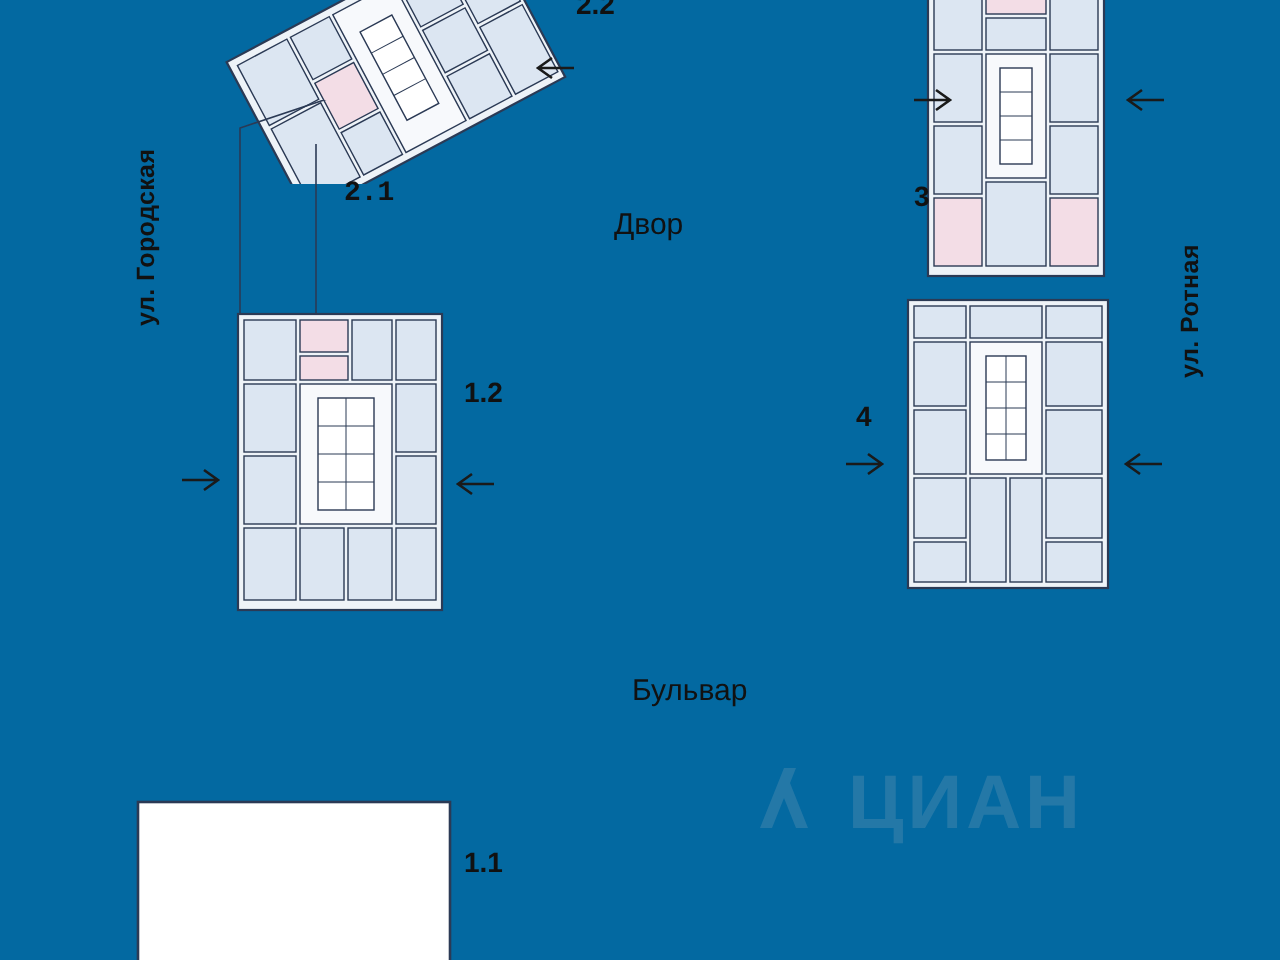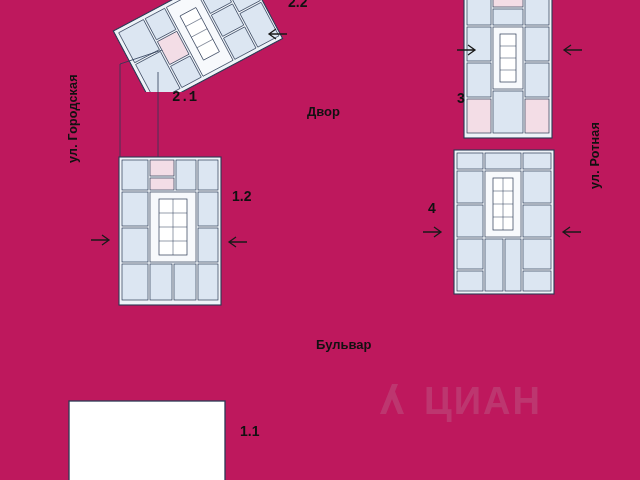--- a/index.html
+++ b/index.html
@@ -4,21 +4,21 @@
 <style>
   html, body {
     margin: 0;
     padding: 0;
     background: #ffffff;
   }
   #root {
     position: relative;
     width: 640px;
     height: 480px;
-    background: #be185d;
+    background: #0369a1;
     overflow: hidden;
     font-family: "Liberation Sans", sans-serif;
   }
   .label {
     position: absolute;
     color: #1a1a1a;
     font-weight: bold;
     white-space: nowrap;
   }
   .vert-left {
@@ -34,22 +34,22 @@
     font-weight: bold;
     color: #111111;
   }
   .street {
     font-size: 12.5px;
     font-weight: bold;
     color: #111111;
     letter-spacing: 0.2px;
   }
   .area-name {
-    font-size: 13px;
-    font-weight: bold;
+    font-size: 15px;
+    font-weight: normal;
     color: #111111;
   }
   .arrow {
     position: absolute;
     width: 22px;
     height: 12px;
   }
   .watermark {
     position: absolute;
     left: 372px;
@@ -199,21 +199,21 @@
   <svg class="arrow" style="left:422px; top:226px;" viewBox="0 0 22 12">
     <path d="M 1 6 L 18 6 M 12 1 L 19 6 L 12 11" fill="none" stroke="#1a1a1a" stroke-width="1.3"></path>
   </svg>
   <svg class="arrow" style="left:560px; top:226px;" viewBox="0 0 22 12">
     <path d="M 21 6 L 4 6 M 10 1 L 3 6 L 10 11" fill="none" stroke="#1a1a1a" stroke-width="1.3"></path>
   </svg>
 
   <div class="label bld-num" style="left:288px; top:-6px;">2.2</div>
   <div class="label bld-num" style="left:172px; top:89px;font-family:Liberation Mono, monospace;">2.1</div>
   <div class="label bld-num" style="left:232px; top:168px;margin-top:20px;">1.2</div>
-  <div class="label bld-num" style="left:240px; top:423px;text-align:center;">1.1</div>
+  <div class="label bld-num" style="left:232px; top:423px;text-align:center;">1.1</div>
   <div class="label bld-num" style="left:457px; top:90px;">3</div>
   <div class="label bld-num" style="left:428px; top:200px;">4</div>
 
   <div class="label area-name" style="left:307px; top:104px;">Двор</div>
   <div class="label area-name" style="left:296px; top:337px;padding-left:20px;">Бульвар</div>
 
   <div class="label street vert-left" style="left:66px; top:163px;">ул. Городская</div>
   <div class="label street vert-right" style="left:588px; top:189px;">ул. Ротная</div>
 
   <div class="watermark">

